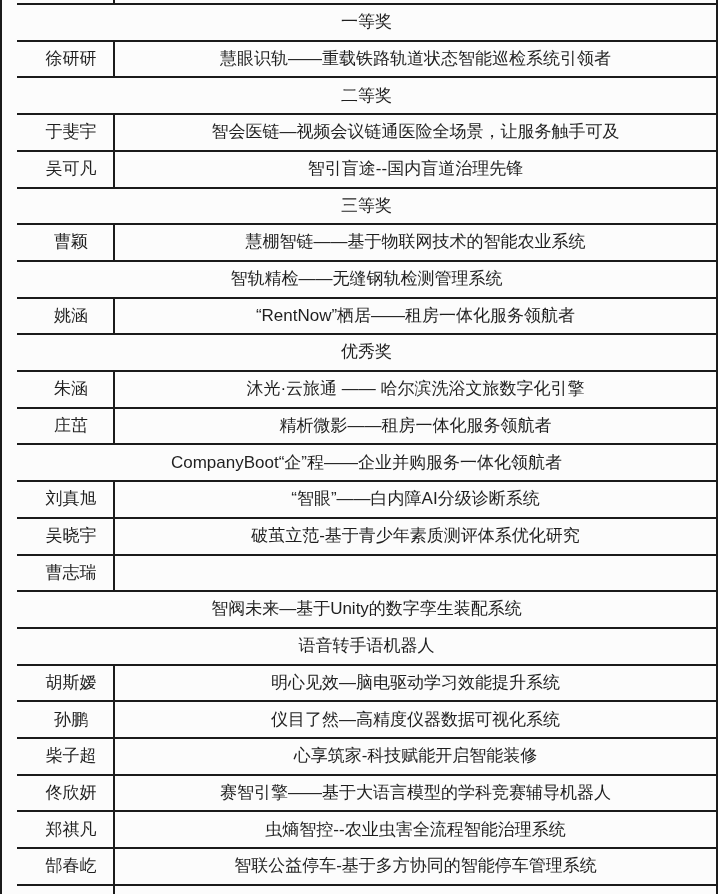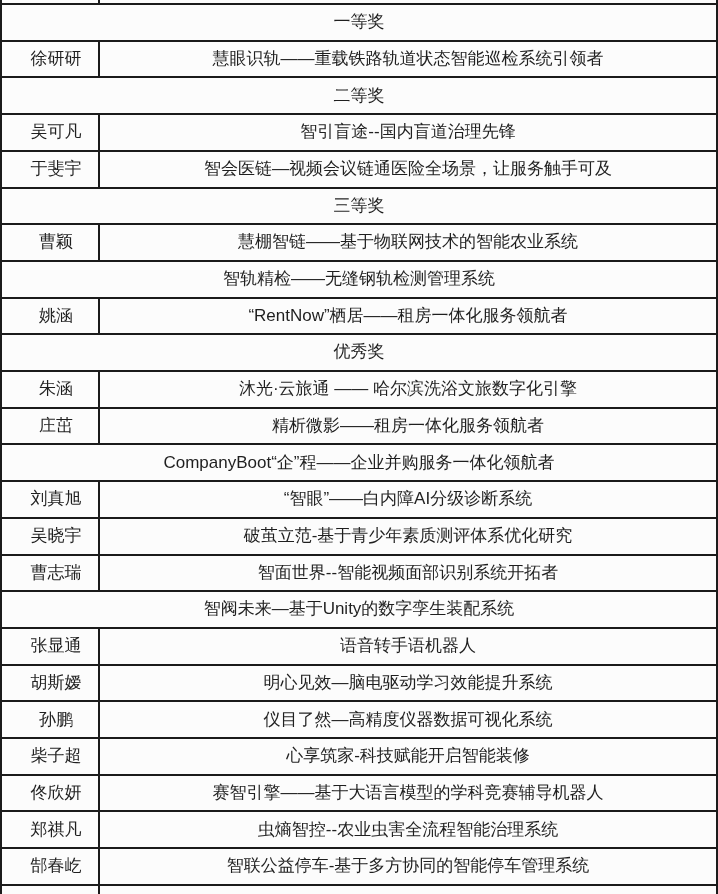--- a/index.html
+++ b/index.html
@@ -22,20 +22,21 @@
     flex-direction:column;
     width:100%;height:100%;
     border-left:2px solid var(--border);
     border-right:2px solid var(--border);
   }
   .row{
     display:flex;
     flex:1 1 auto;
     min-height:0;
     border-bottom:2px solid var(--border);
+    margin-left:15px;
   }
   .row.sliver-top{flex:0 0 5px;}
   .row.sliver-bottom{flex:0 0 8px;border-bottom:none;}
   .cell{
     display:flex;
     align-items:center;
     justify-content:center;
     font-size:17px;
     line-height:1.2;
     white-space:nowrap;
@@ -67,26 +68,26 @@
         <div class="cell span">一等奖</div>
       </div>
       <div class="row">
         <div class="cell name">徐研研</div>
         <div class="cell proj">慧眼识轨——重载铁路轨道状态智能巡检系统引领者</div>
       </div>
       <div class="row header">
         <div class="cell span">二等奖</div>
       </div>
       <div class="row">
+        <div class="cell name">于斐宇</div>
+        <div class="cell proj">智会医链—视频会议链通医险全场景，让服务触手可及</div>
+      </div>
+      <div class="row">
         <div class="cell name">吴可凡</div>
         <div class="cell proj">智引盲途--国内盲道治理先锋</div>
-      </div>
-      <div class="row">
-        <div class="cell name">于斐宇</div>
-        <div class="cell proj">智会医链—视频会议链通医险全场景，让服务触手可及</div>
       </div>
       <div class="row header">
         <div class="cell span">三等奖</div>
       </div>
       <div class="row">
         <div class="cell name">曹颖</div>
         <div class="cell proj">慧棚智链——基于物联网技术的智能农业系统</div>
       </div>
       <div class="row">
         <div class="cell proj">智轨精检——无缝钢轨检测管理系统</div>
@@ -112,27 +113,25 @@
       <div class="row">
         <div class="cell name">刘真旭</div>
         <div class="cell proj">“智眼”——白内障AI分级诊断系统</div>
       </div>
       <div class="row">
         <div class="cell name">吴晓宇</div>
         <div class="cell proj">破茧立范-基于青少年素质测评体系优化研究</div>
       </div>
       <div class="row">
         <div class="cell name">曹志瑞</div>
-        <div class="cell proj">智面世界--智能视频面部识别系统开拓者</div>
       </div>
       <div class="row">
         <div class="cell proj">智阀未来—基于Unity的数字孪生装配系统</div>
       </div>
       <div class="row">
-        <div class="cell name">张显通</div>
         <div class="cell proj">语音转手语机器人</div>
       </div>
       <div class="row">
         <div class="cell name">胡斯嫒</div>
         <div class="cell proj">明心见效—脑电驱动学习效能提升系统</div>
       </div>
       <div class="row">
         <div class="cell name">孙鹏</div>
         <div class="cell proj">仪目了然—高精度仪器数据可视化系统</div>
       </div>

